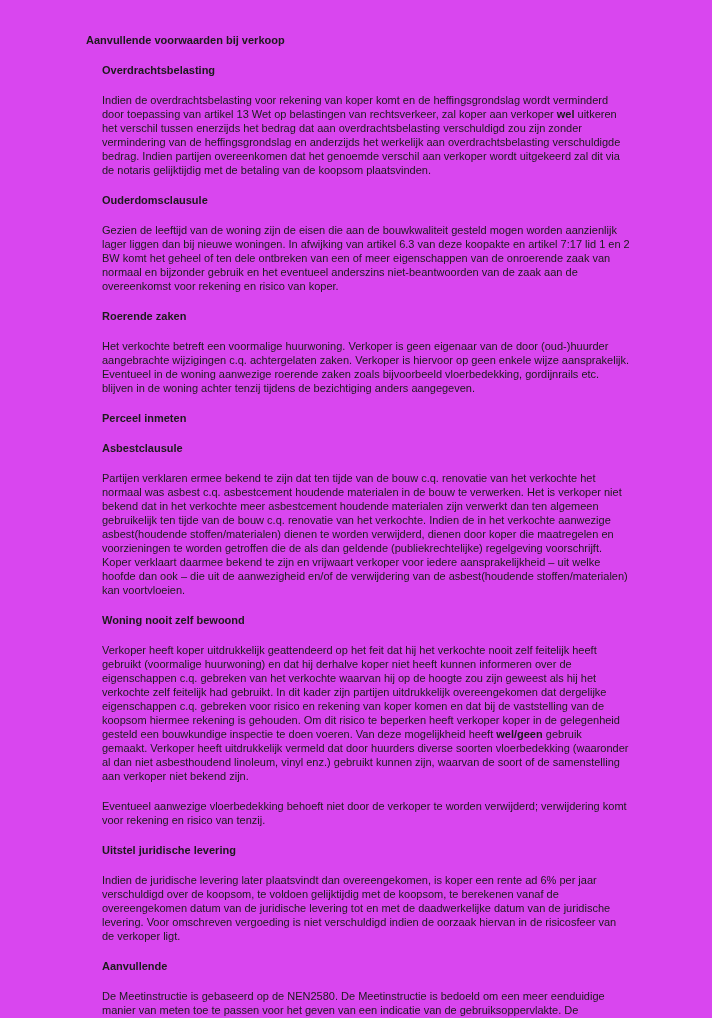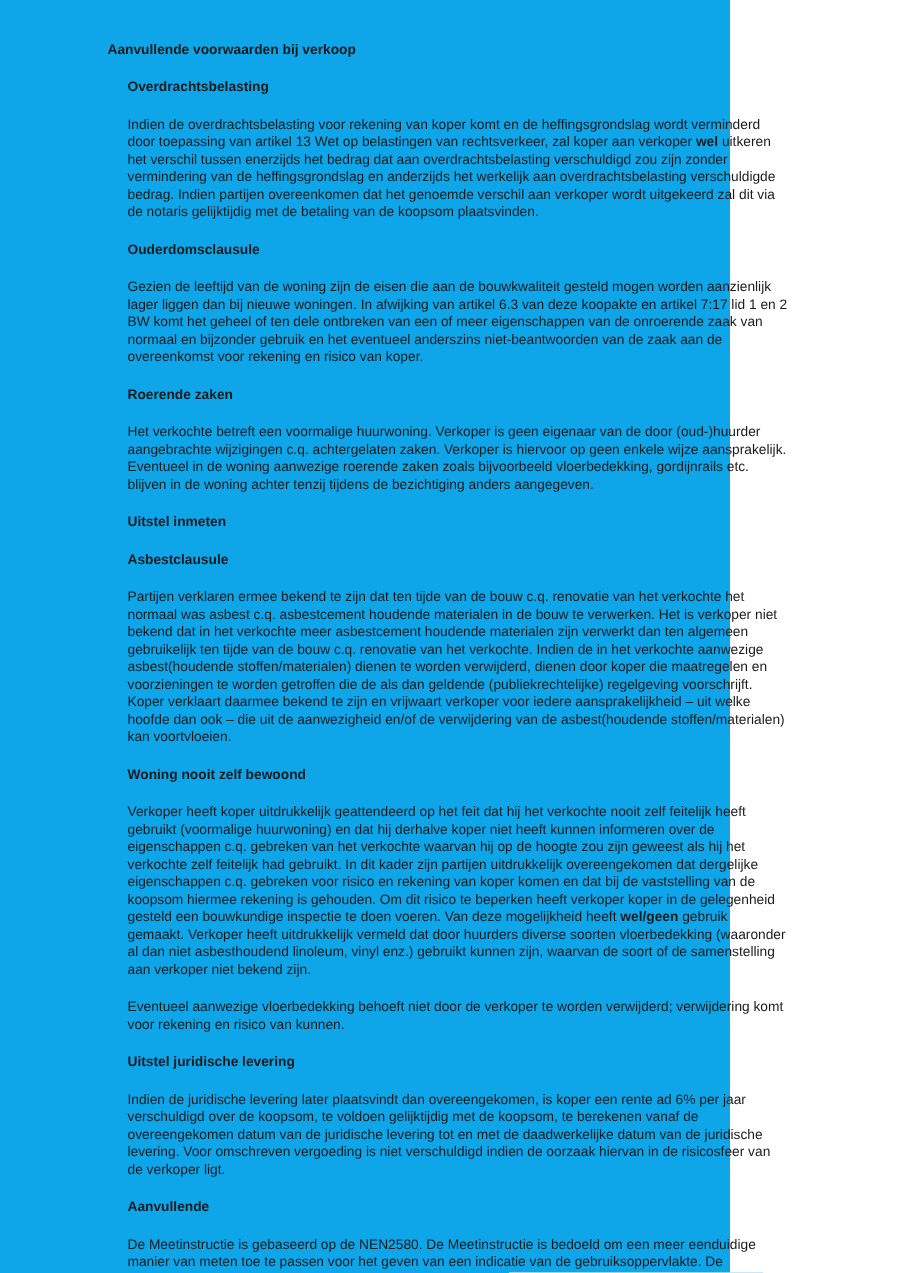--- a/index.html
+++ b/index.html
@@ -7,24 +7,24 @@
     padding: 0;
     background: #ffffff;
   }
   body {
     width: 720px;
     height: 1018px;
     overflow: hidden;
   }
   .page {
     box-sizing: border-box;
-    width: 584px;
+    width: 712px;
     height: 1018px;
     padding: 33px 74px 20px 86px;
-    background: #0ea5e9;
+    background: #d946ef;
     font-family: "Liberation Sans", "DejaVu Sans", sans-serif;
     font-size: 11px;
     line-height: 14px;
     color: #1b1b1b;
     -webkit-font-smoothing: antialiased;
   }
   .doc-text {
     width: 560px;
   }
   h1.doc-title {
@@ -60,30 +60,30 @@
         </section>
         <section class="doc-section">
           <h2 class="section-heading">Ouderdomsclausule</h2>
           <p class="section-paragraph"><span>Gezien de leeftijd van de woning zijn de eisen die aan de bouwkwaliteit gesteld mogen worden aanzienlijk lager liggen dan bij nieuwe woningen. In afwijking van artikel 6.3 van deze koopakte en artikel 7:17 lid 1 en 2 BW komt het geheel of ten dele ontbreken van een of meer eigenschappen van de onroerende zaak van normaal en bijzonder gebruik en het eventueel anderszins niet-beantwoorden van de zaak aan de overeenkomst voor rekening en risico van koper.</span></p>
         </section>
         <section class="doc-section">
           <h2 class="section-heading">Roerende zaken</h2>
           <p class="section-paragraph"><span>Het verkochte betreft een voormalige huurwoning. Verkoper is geen eigenaar van de door (oud-)huurder aangebrachte wijzigingen c.q. achtergelaten zaken. Verkoper is hiervoor op geen enkele wijze aansprakelijk. Eventueel in de woning aanwezige roerende zaken zoals bijvoorbeeld vloerbedekking, gordijnrails etc. blijven in de woning achter tenzij tijdens de bezichtiging anders aangegeven.</span></p>
         </section>
         <section class="doc-section">
-          <h2 class="section-heading">Uitstel inmeten</h2>
+          <h2 class="section-heading">Perceel inmeten</h2>
         </section>
         <section class="doc-section">
           <h2 class="section-heading">Asbestclausule</h2>
           <p class="section-paragraph"><span>Partijen verklaren ermee bekend te zijn dat ten tijde van de bouw c.q. renovatie van het verkochte het normaal was asbest c.q. asbestcement houdende materialen in de bouw te verwerken. Het is verkoper niet bekend dat in het verkochte meer asbestcement houdende materialen zijn verwerkt dan ten algemeen gebruikelijk ten tijde van de bouw c.q. renovatie van het verkochte. Indien de in het verkochte aanwezige asbest(houdende stoffen/materialen) dienen te worden verwijderd, dienen door koper die maatregelen en voorzieningen te worden getroffen die de als dan geldende (publiekrechtelijke) regelgeving voorschrijft. Koper verklaart daarmee bekend te zijn en vrijwaart verkoper voor iedere aansprakelijkheid – uit welke hoofde dan ook – die uit de aanwezigheid en/of de verwijdering van de asbest(houdende stoffen/materialen) kan voortvloeien.</span></p>
         </section>
         <section class="doc-section">
           <h2 class="section-heading">Woning nooit zelf bewoond</h2>
           <p class="section-paragraph"><span>Verkoper heeft koper uitdrukkelijk geattendeerd op het feit dat hij het verkochte nooit zelf feitelijk heeft gebruikt (voormalige huurwoning) en dat hij derhalve koper niet heeft kunnen informeren over de eigenschappen c.q. gebreken van het verkochte waarvan hij op de hoogte zou zijn geweest als hij het verkochte zelf feitelijk had gebruikt. In dit kader zijn partijen uitdrukkelijk overeengekomen dat dergelijke eigenschappen c.q. gebreken voor risico en rekening van koper komen en dat bij de vaststelling van de koopsom hiermee rekening is gehouden. Om dit risico te beperken heeft verkoper koper in de gelegenheid gesteld een bouwkundige inspectie te doen voeren. Van deze mogelijkheid heeft </span><b>wel/geen</b><span> gebruik gemaakt. Verkoper heeft uitdrukkelijk vermeld dat door huurders diverse soorten vloerbedekking (waaronder al dan niet asbesthoudend linoleum, vinyl enz.) gebruikt kunnen zijn, waarvan de soort of de samenstelling aan verkoper niet bekend zijn.</span></p>
-          <p class="section-paragraph"><span>Eventueel aanwezige vloerbedekking behoeft niet door de verkoper te worden verwijderd; verwijdering komt voor rekening en risico van kunnen.</span></p>
+          <p class="section-paragraph"><span>Eventueel aanwezige vloerbedekking behoeft niet door de verkoper te worden verwijderd; verwijdering komt voor rekening en risico van tenzij.</span></p>
         </section>
         <section class="doc-section">
           <h2 class="section-heading">Uitstel juridische levering</h2>
           <p class="section-paragraph"><span>Indien de juridische levering later plaatsvindt dan overeengekomen, is koper een rente ad 6% per jaar verschuldigd over de koopsom, te voldoen gelijktijdig met de koopsom, te berekenen vanaf de overeengekomen datum van de juridische levering tot en met de daadwerkelijke datum van de juridische levering. Voor omschreven vergoeding is niet verschuldigd indien de oorzaak hiervan in de risicosfeer van de verkoper ligt.</span></p>
         </section>
         <section class="doc-section">
           <h2 class="section-heading">Aanvullende</h2>
         </section>
         <section class="doc-section">
           <p class="section-paragraph"><span>De Meetinstructie is gebaseerd op de NEN2580. De Meetinstructie is bedoeld om een meer eenduidige manier van meten toe te passen voor het geven van een indicatie van de gebruiksoppervlakte. De Meetinstructie sluit verschillen in meetuitkomsten niet volledig uit, door bijvoorbeeld interpretatieverschillen, afrondingen of beperkingen bij het uitvoeren van de meting.</span></p>

